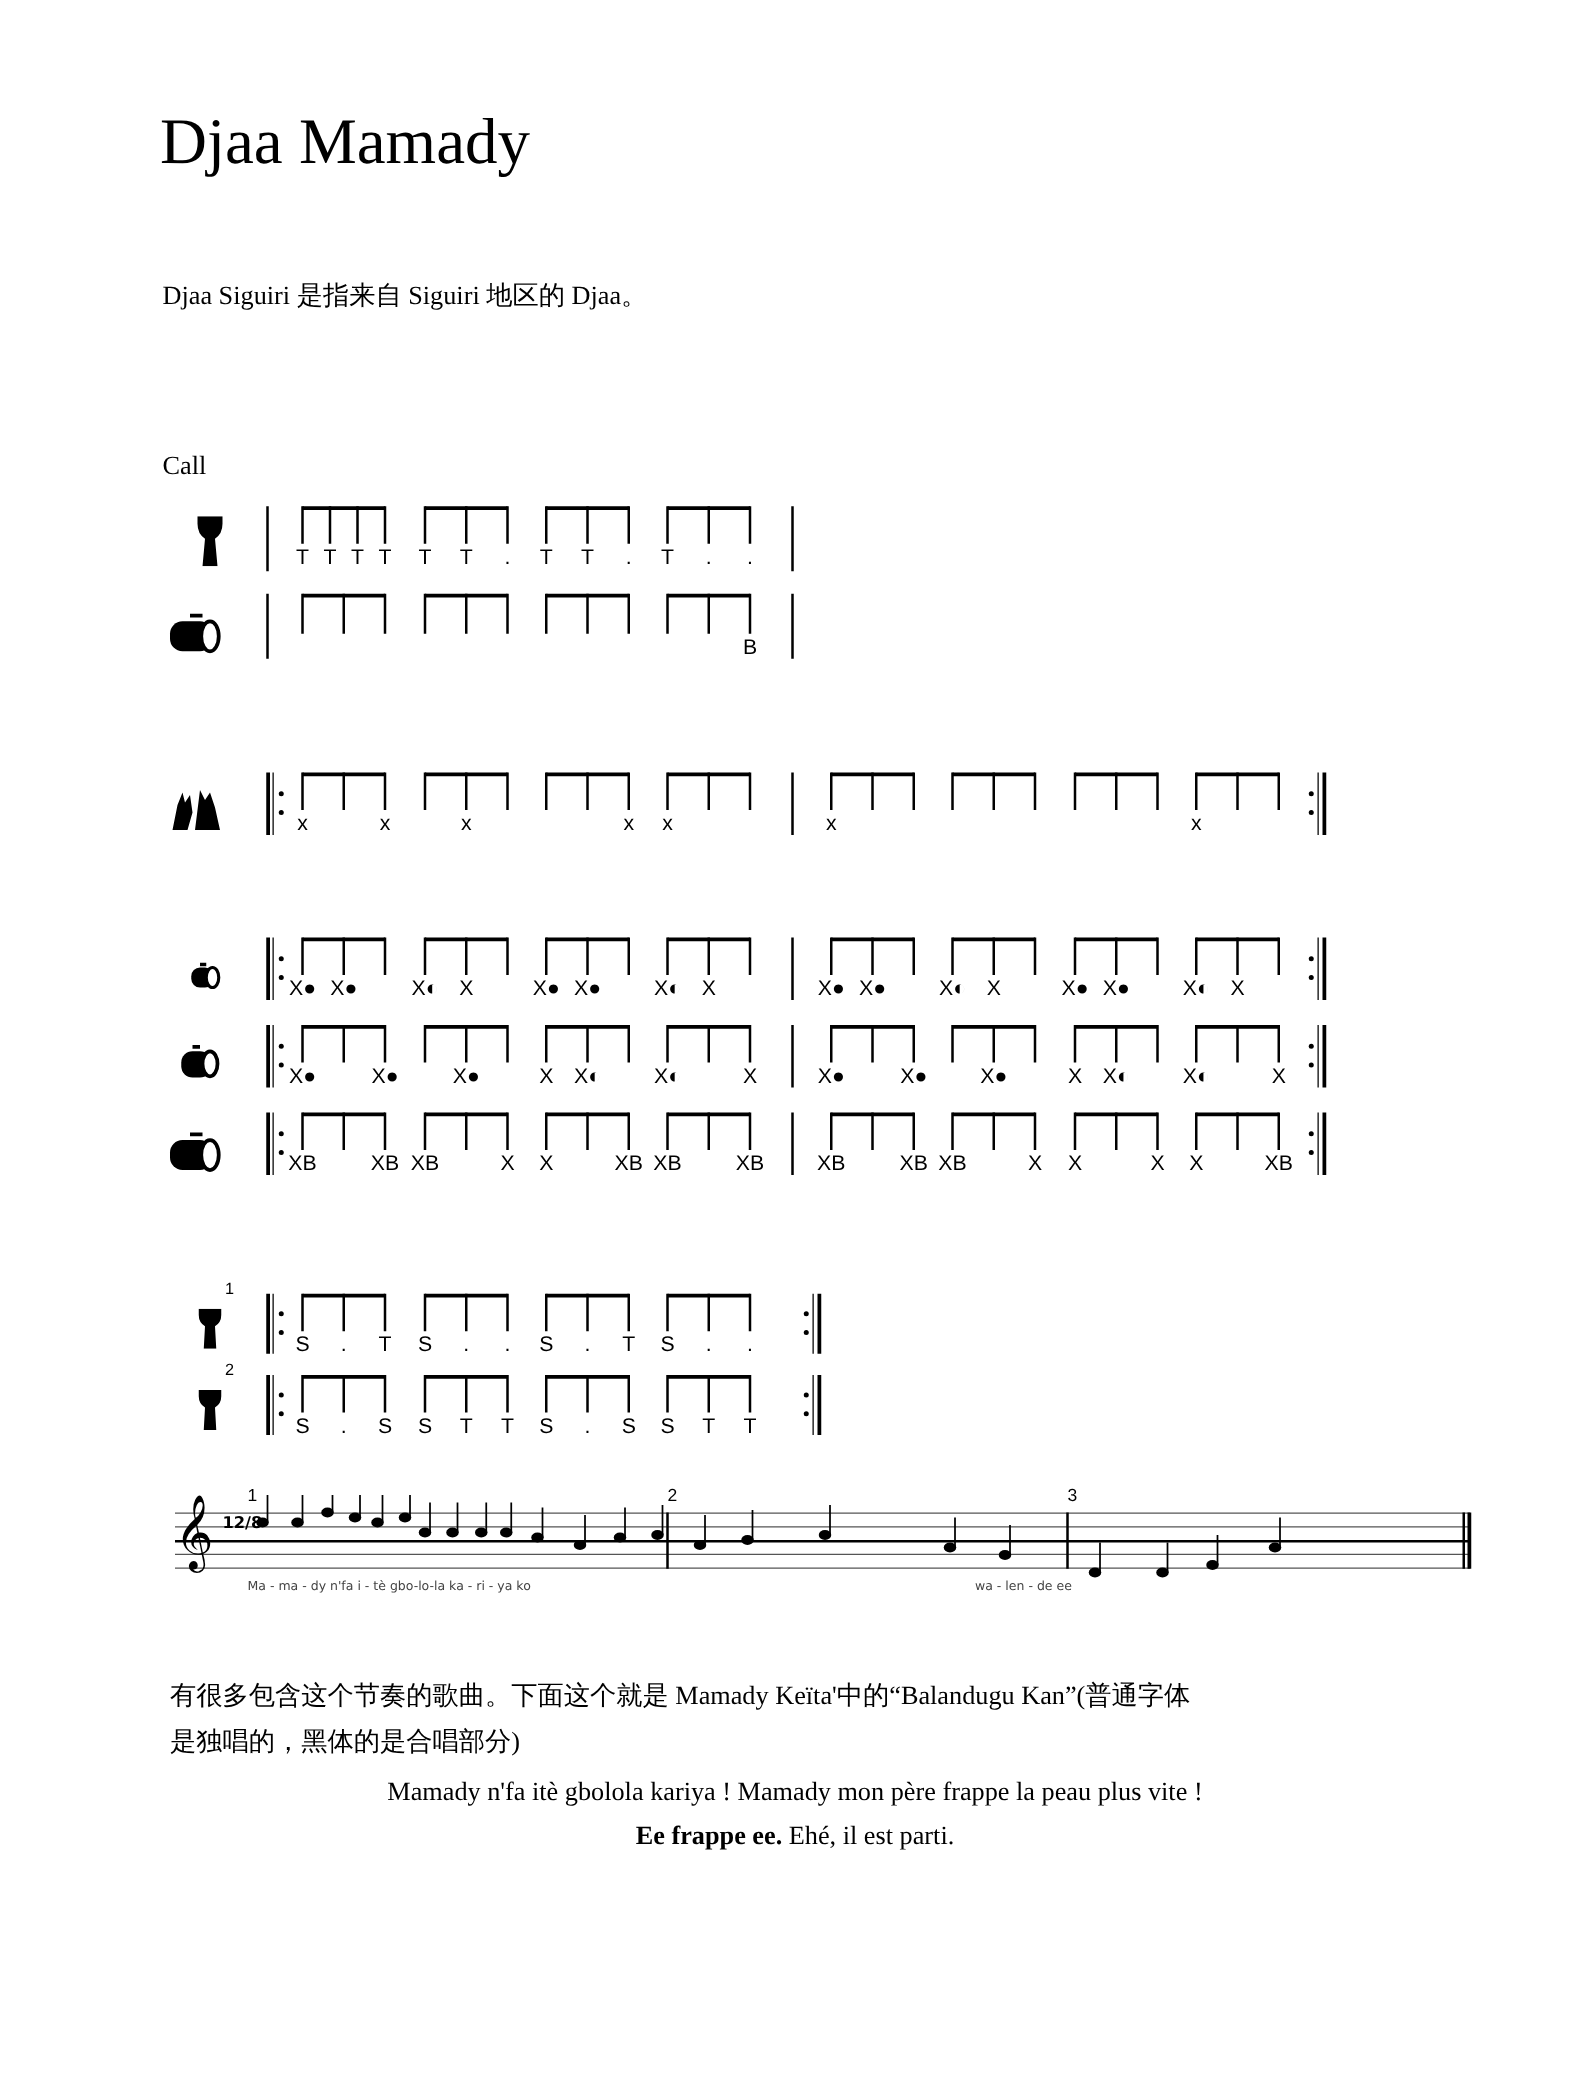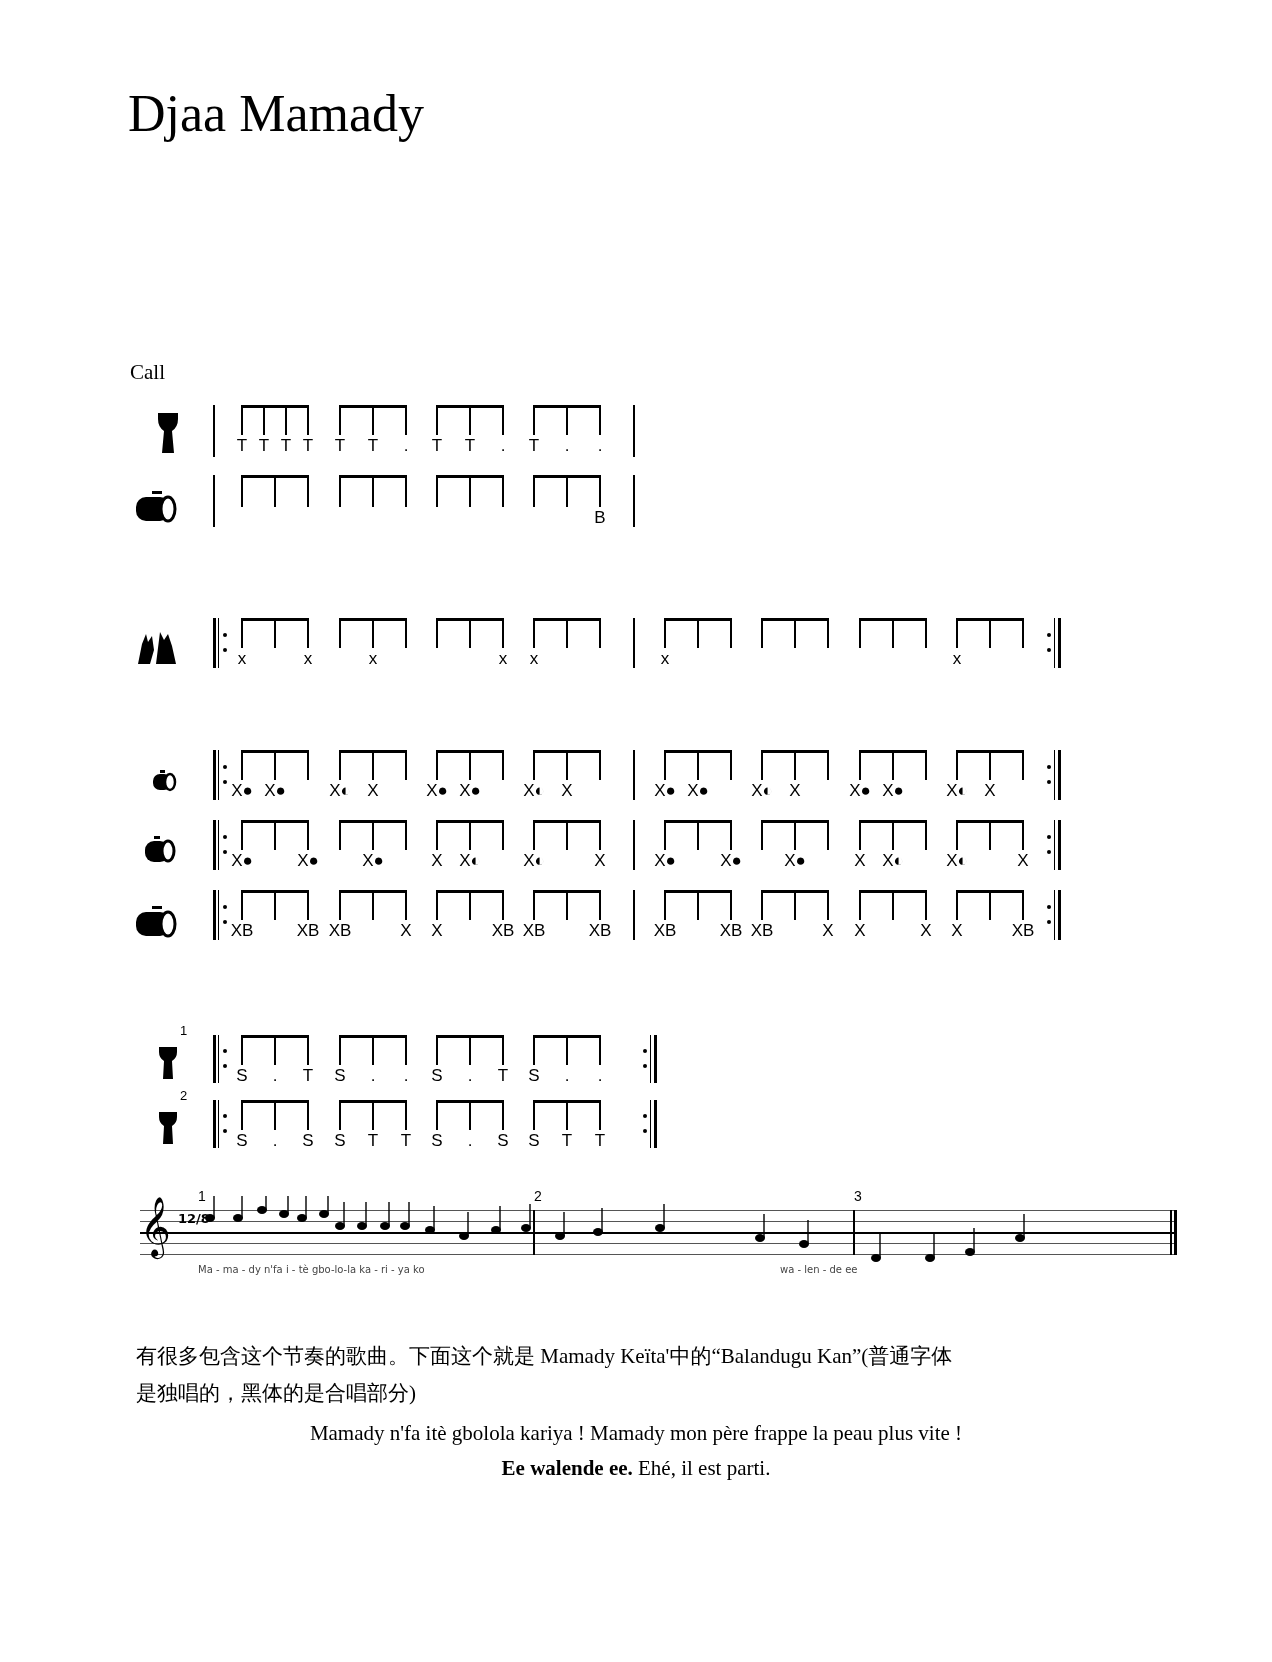--- a/index.html
+++ b/index.html
@@ -26,20 +26,21 @@
   .text-cn{left:136px;font-size:21px;line-height:37px;white-space:nowrap;}
   .song{left:0;width:1272px;text-align:center;font-size:21px;line-height:35px;}
   .bold{font-weight:bold;}
 </style>
 </head>
 <body>
 
 <div class="abs title">Djaa Mamady</div>
 
 <div class="abs para">
+  <div>Djaa Siguiri 是指来自 Siguiri 地区的 Djaa。</div>
 </div>
 
 <div class="abs label" style="left:130px;top:360px;">Call</div>
 
 <div id="row-call-djembe" class="row" style="top:405px;">
   <svg class="icon" style="left:156px;top:8px" width="24" height="40">
       <path d="M2 0 H22 V6 Q22 14 16 18 L18 40 H6 L8 18 Q2 14 2 6 Z" fill="#000"></path>
     </svg>
   <div class="bar" style="left:213px;top:0;height:52px"></div>
   <div class="bar" style="left:633px;top:0;height:52px"></div>
@@ -616,13 +617,13 @@
       <ellipse cx="880" cy="42" rx="5" ry="4" fill="#000"></ellipse>
       <line x1="884" y1="42" x2="884" y2="18" stroke="#000" stroke-width="1.4"></line>
     </svg>
   <span class="lyrics" style="left:58px;top:54px">Ma - ma - dy n'fa i - tè gbo-lo-la ka - ri - ya ko</span>
   <span class="lyrics" style="left:640px;top:54px">wa - len - de ee</span>
 </div>
 
 <div class="abs text-cn" style="top:1338px">有很多包含这个节奏的歌曲。下面这个就是 Mamady Keïta'中的“Balandugu Kan”(普通字体</div>
 <div class="abs text-cn" style="top:1375px">是独唱的，黑体的是合唱部分)</div>
 <div class="abs song" style="top:1416px">Mamady n'fa itè gbolola kariya ! Mamady mon père frappe la peau plus vite !</div>
-<div class="abs song" style="top:1451px"><span class="bold">Ee walende ee.</span><span> Ehé, il est parti.</span></div>
+<div class="abs song" style="top:1451px"><span class="bold">Ee frappe ee.</span><span> Ehé, il est parti.</span></div>
 
 </body></html>

